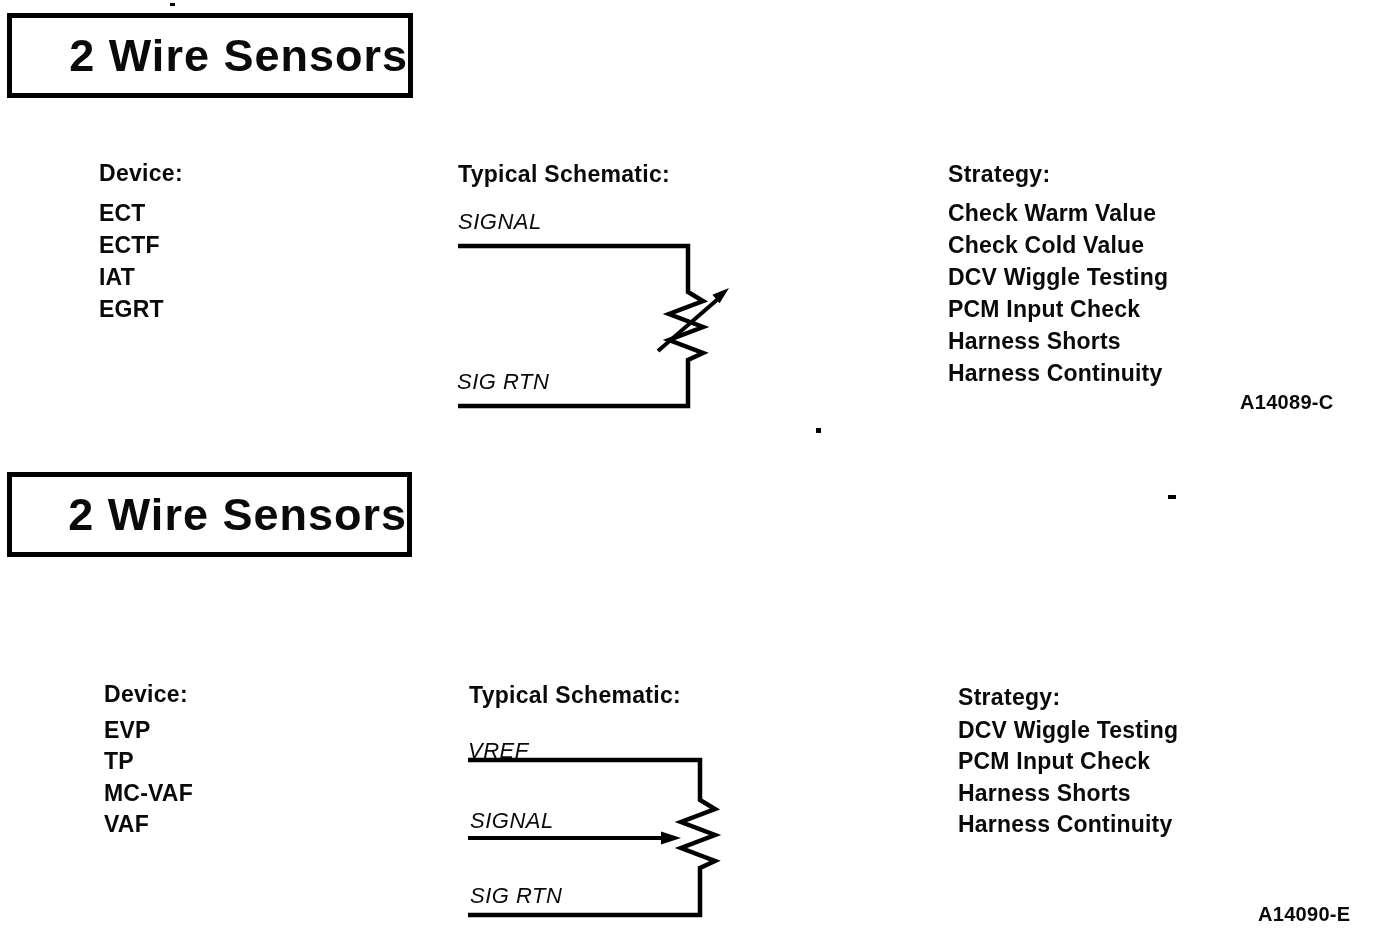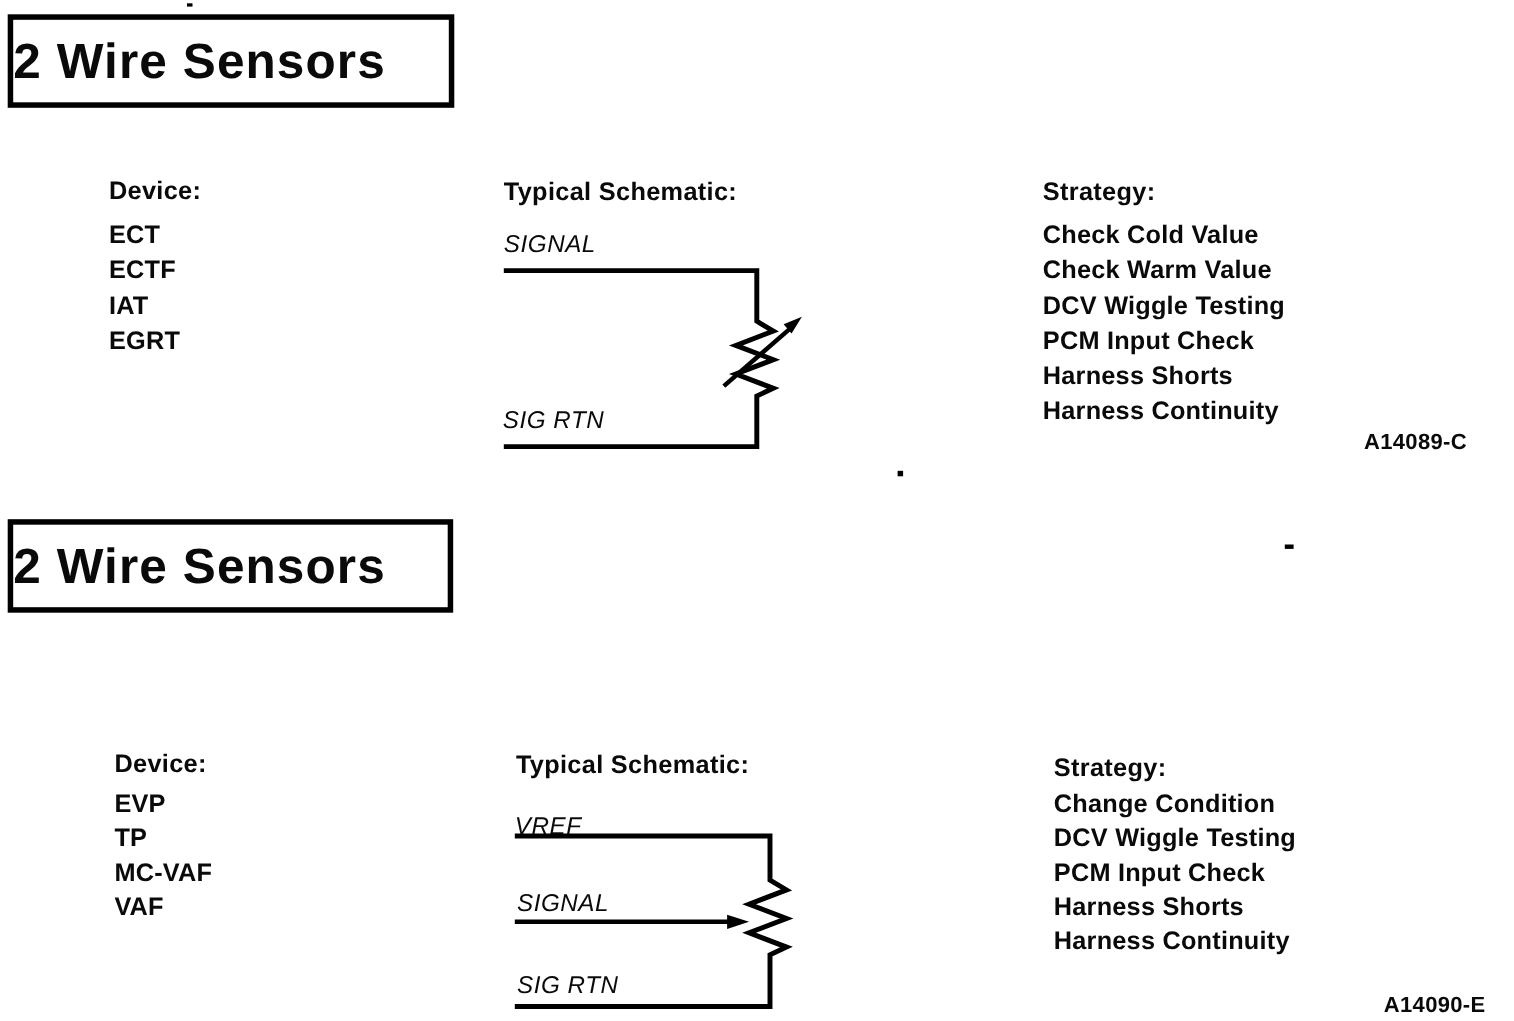--- a/index.html
+++ b/index.html
@@ -19,21 +19,21 @@
 
   .title-box {
     position: absolute;
     left: 7px;
     width: 396px;
     height: 75px;
     border: 5px solid #000;
     background: #fff;
     display: flex;
     align-items: center;
-    justify-content: flex-start;
+    justify-content: flex-end;
   }
   .title-box .title-text {
     font-size: 45px;
     font-weight: bold;
     letter-spacing: 1px;
     white-space: nowrap;
   }
 
   .col-heading {
     position: absolute;
@@ -110,22 +110,22 @@
     <svg class="schematic-svg" style="left:455px; top:240px;" width="320" height="175" viewBox="0 0 320 175">
 
       <polyline points="3,6 233,6 233,52 248,61 214,74 248,87 214,100 248,113 233,120 233,166 3,166" stroke-width="4.5"></polyline>
 
       <line x1="203" y1="111" x2="263" y2="59" stroke-width="4"></line>
       <polygon points="274,48 264.6,63.2 257.4,54.8"></polygon>
     </svg>
 
     <div class="col-heading" style="left:948px; top:161px;">Strategy:</div>
     <div class="item-list lh32" style="left:948px; top:197px;">
+      <div>Check Warm Value</div>
       <div>Check Cold Value</div>
-      <div>Check Warm Value</div>
       <div>DCV Wiggle Testing</div>
       <div>PCM Input Check</div>
       <div>Harness Shorts</div>
       <div>Harness Continuity</div>
     </div>
 
     <div class="figure-code" style="left:1240px; top:391px;">A14089-C</div>
   </section>
 
   <section>
@@ -150,21 +150,20 @@
     <svg class="schematic-svg" style="left:465px; top:752px;" width="330" height="172" viewBox="0 0 330 172">
 
       <polyline points="3,8 235,8 235,48 250,57 216,70 250,83 216,96 250,109 235,116 235,163 3,163" stroke-width="4.5"></polyline>
 
       <line x1="3" y1="86" x2="198" y2="86" stroke-width="4"></line>
       <polygon points="216,86 196,79.5 196,92.5"></polygon>
     </svg>
 
     <div class="col-heading" style="left:958px; top:684px;">Strategy:</div>
     <div class="item-list lh31" style="left:958px; top:715px;">
-      <div>Change Condition</div>
       <div>DCV Wiggle Testing</div>
       <div>PCM Input Check</div>
       <div>Harness Shorts</div>
       <div>Harness Continuity</div>
     </div>
 
     <div class="figure-code" style="left:1258px; top:903px;">A14090-E</div>
   </section>
 
 </div>

